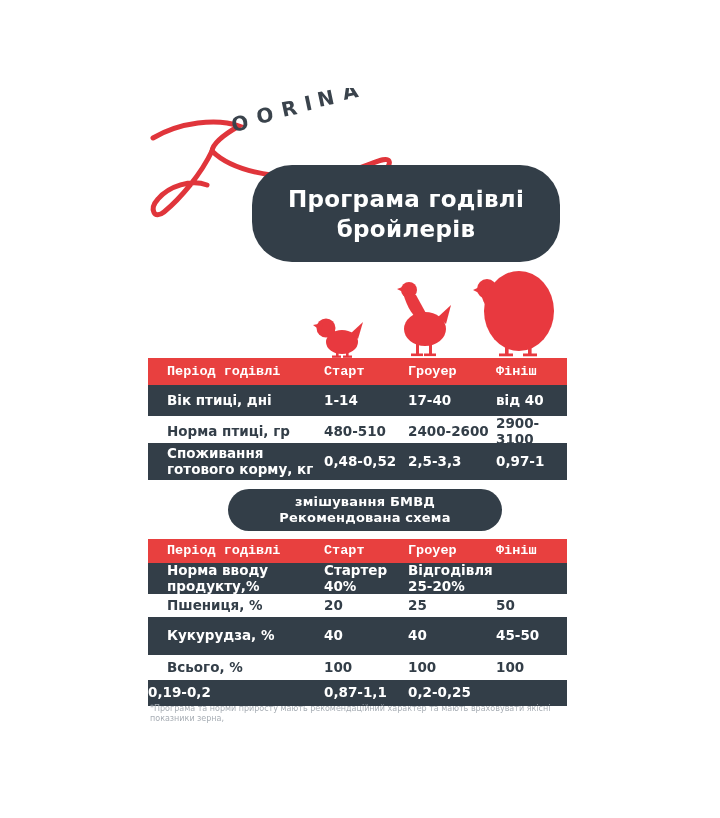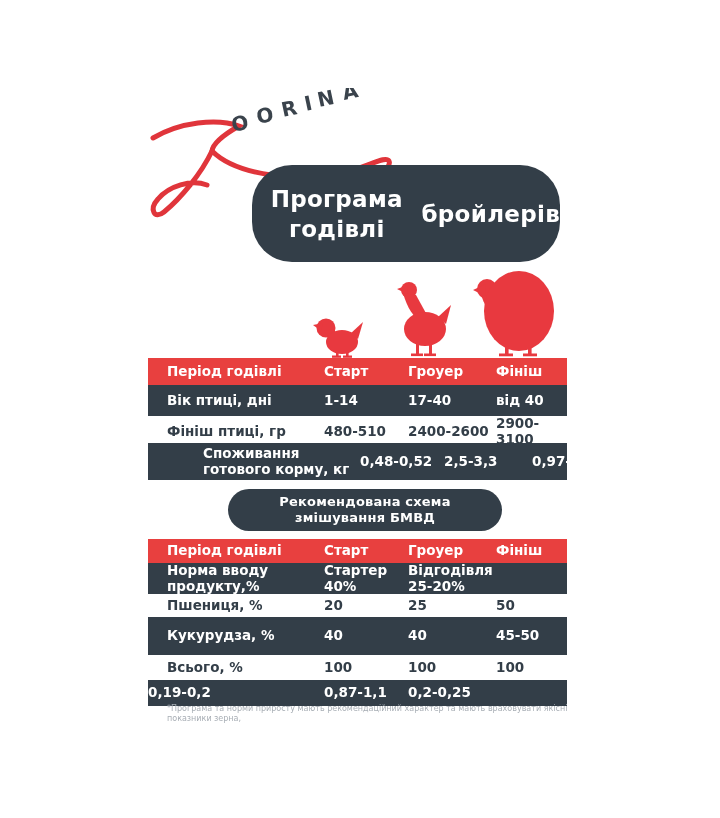--- a/index.html
+++ b/index.html
@@ -1,39 +1,39 @@
 <!DOCTYPE html>
 <html><head>
 <meta charset="utf-8">
 <style>
   html,body{margin:0;padding:0;background:#fff;}
   .page{position:relative;width:720px;height:818px;background:#ffffff;overflow:hidden;
         font-family:"DejaVu Sans", sans-serif;}
   .logo-svg{position:absolute;left:145px;top:88px;}
   .title-bubble{position:absolute;left:252px;top:165px;width:308px;height:97px;
-        background:#333e48;border-radius:40px;display:flex;flex-direction:row;
+        background:#333e48;border-radius:40px;display:flex;flex-direction:column;
         align-items:center;justify-content:center;color:#fff;font-weight:bold;
         font-size:23px;line-height:30px;text-align:center;letter-spacing:.3px;}
   .birds-svg{position:absolute;left:300px;top:265px;}
   .feed-table{position:absolute;left:148px;width:419px;}
   .t1{top:358px;} .t2{top:539px;}
   .t-row{display:grid;grid-template-columns:176px 84px 88px 71px;align-items:center;
         font-size:13.5px;font-weight:bold;}
-  .t-head{background:#e8403f;color:#ffffff;}
+  .t-head{background:#e8403f;color:#ffffff;font-family:Liberation Mono, monospace;}
   .dark{background:#333e48;color:#ffffff;}
   .light{background:#ffffff;color:#333e48;}
   .cell{line-height:1.15;}
   .cell.lbl{padding-left:19px;padding-right:6px;}
-  .h27{height:27px;} .h31{height:31px;} .h37{height:37px;padding-left:36px;}
+  .h27{height:27px;} .h31{height:31px;} .h37{height:37px;}
   .h24{height:24px;} .h23{height:23px;} .h30{height:38px;} .h25{height:25px;} .h26{height:26px;}
   .bubble2{position:absolute;left:228px;top:489px;width:274px;height:42px;background:#333e48;
         border-radius:22px;color:#fff;font-size:13px;font-weight:bold;text-align:center;
         display:flex;flex-direction:column;justify-content:center;line-height:16px;letter-spacing:.2px;}
   .footnote{position:absolute;left:150px;top:704px;width:425px;font-size:8px;
-        line-height:10px;color:#a7adb4;margin-left:17px;}
+        line-height:10px;color:#a7adb4;}
 </style>
 </head>
 <body>
 
 <div class="page">
 
   <svg class="logo-svg" width="290" height="135" viewBox="0 0 290 135">
     <g fill="none" stroke="#e0353b" stroke-width="5" stroke-linecap="round">
       <path d="M 8,50 C 35,34 72,30 94,38 C 80,46 68,55 67,63 C 92,88 158,96 205,83 C 228,76 241,68 244,73 C 246,77 240,83 235,86"></path>
       <path d="M 67,63 C 56,86 36,110 19,124 C 9,132 4,121 13,111 C 24,98 46,91 62,97"></path>
@@ -97,36 +97,36 @@
       <div class="cell">Гроуер</div>
       <div class="cell">Фініш</div>
     </div>
     <div class="t-row dark h31">
       <div class="cell lbl">Вік птиці, дні</div>
       <div class="cell">1-14</div>
       <div class="cell">17-40</div>
       <div class="cell">від 40</div>
     </div>
     <div class="t-row light h27">
-      <div class="cell lbl">Фініш птиці, гр</div>
+      <div class="cell lbl">Норма птиці, гр</div>
       <div class="cell">480-510</div>
       <div class="cell">2400-2600</div>
       <div class="cell">2900-3100</div>
     </div>
     <div class="t-row dark h37">
       <div class="cell lbl">Споживання готового корму, кг</div>
       <div class="cell">0,48-0,52</div>
       <div class="cell">2,5-3,3</div>
       <div class="cell">0,97-1</div>
     </div>
   </div>
 
   <div class="bubble2">
+    <span>змішування БМВД</span>
     <span>Рекомендована схема</span>
-    <span>змішування БМВД</span>
   </div>
 
   <div class="feed-table t2">
     <div class="t-row t-head h24">
       <div class="cell lbl">Період годівлі</div>
       <div class="cell">Старт</div>
       <div class="cell">Гроуер</div>
       <div class="cell">Фініш</div>
     </div>
     <div class="t-row dark h31">

